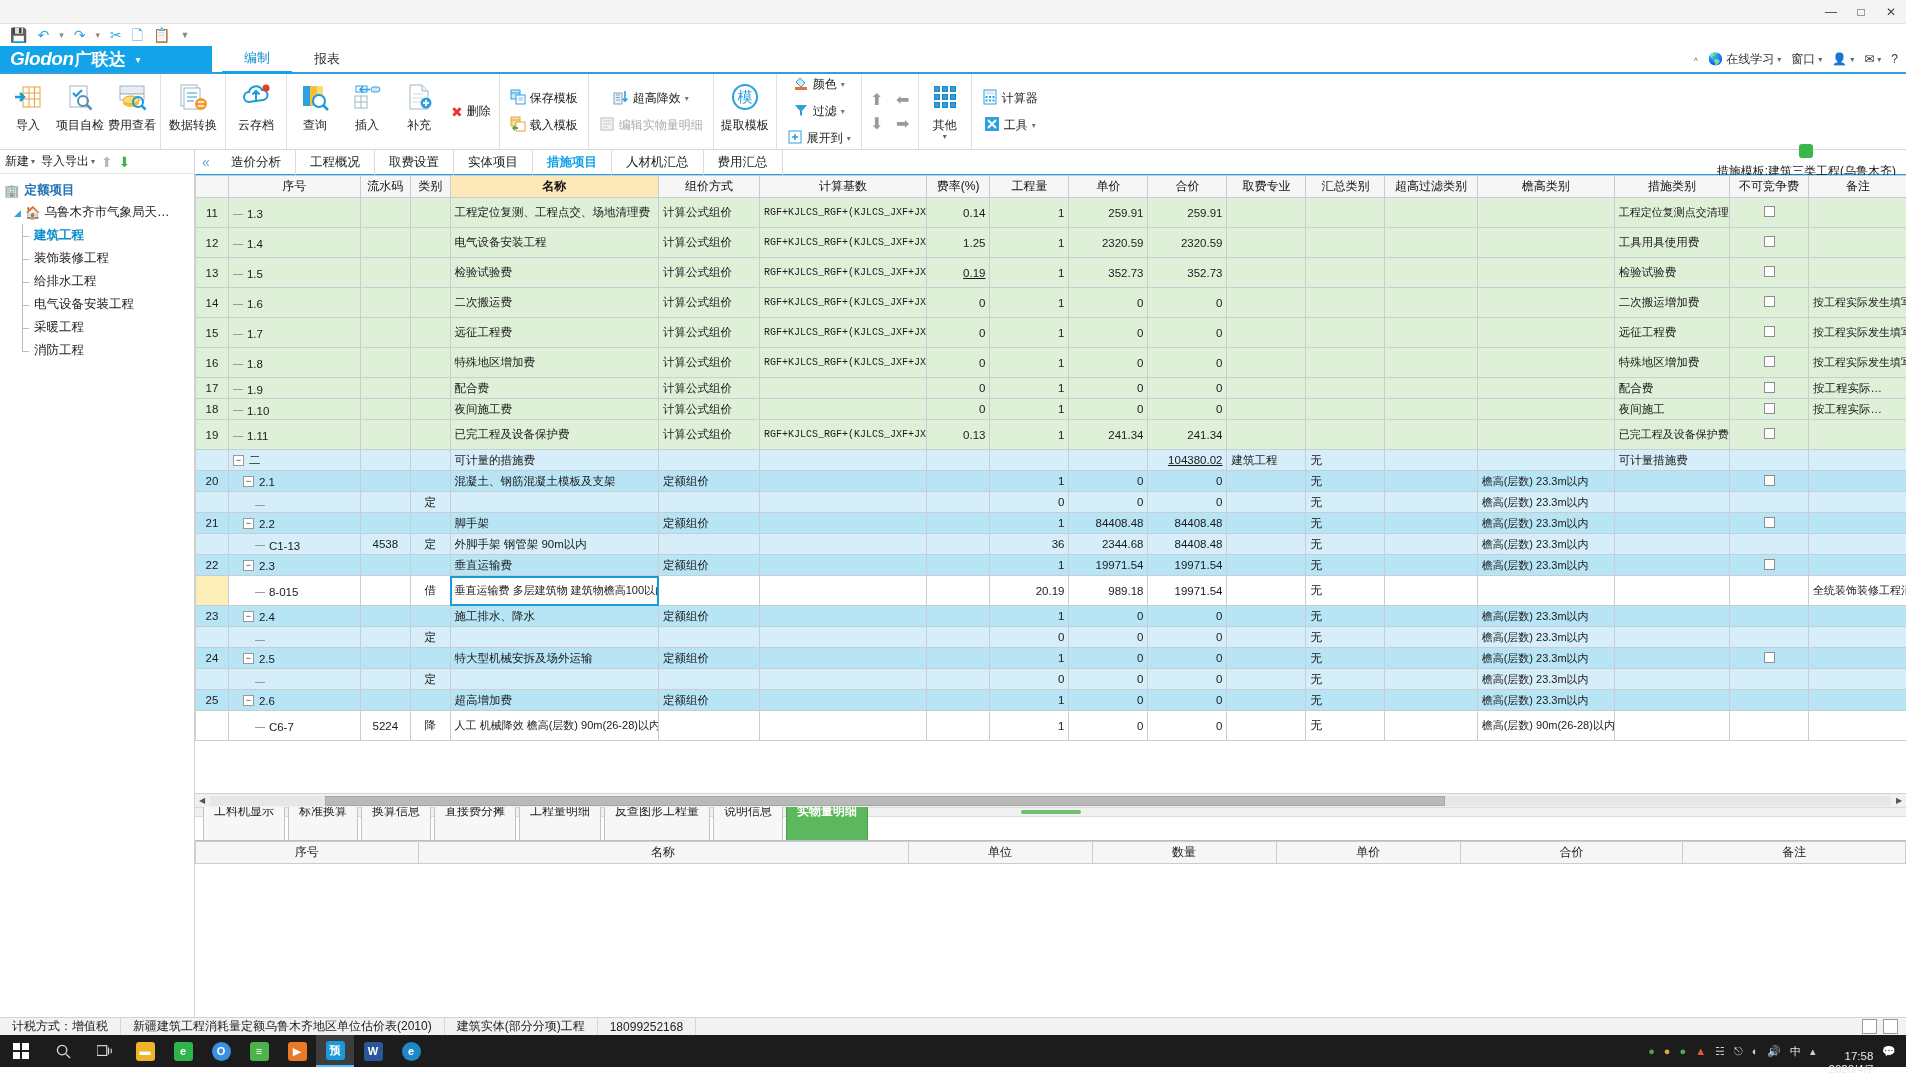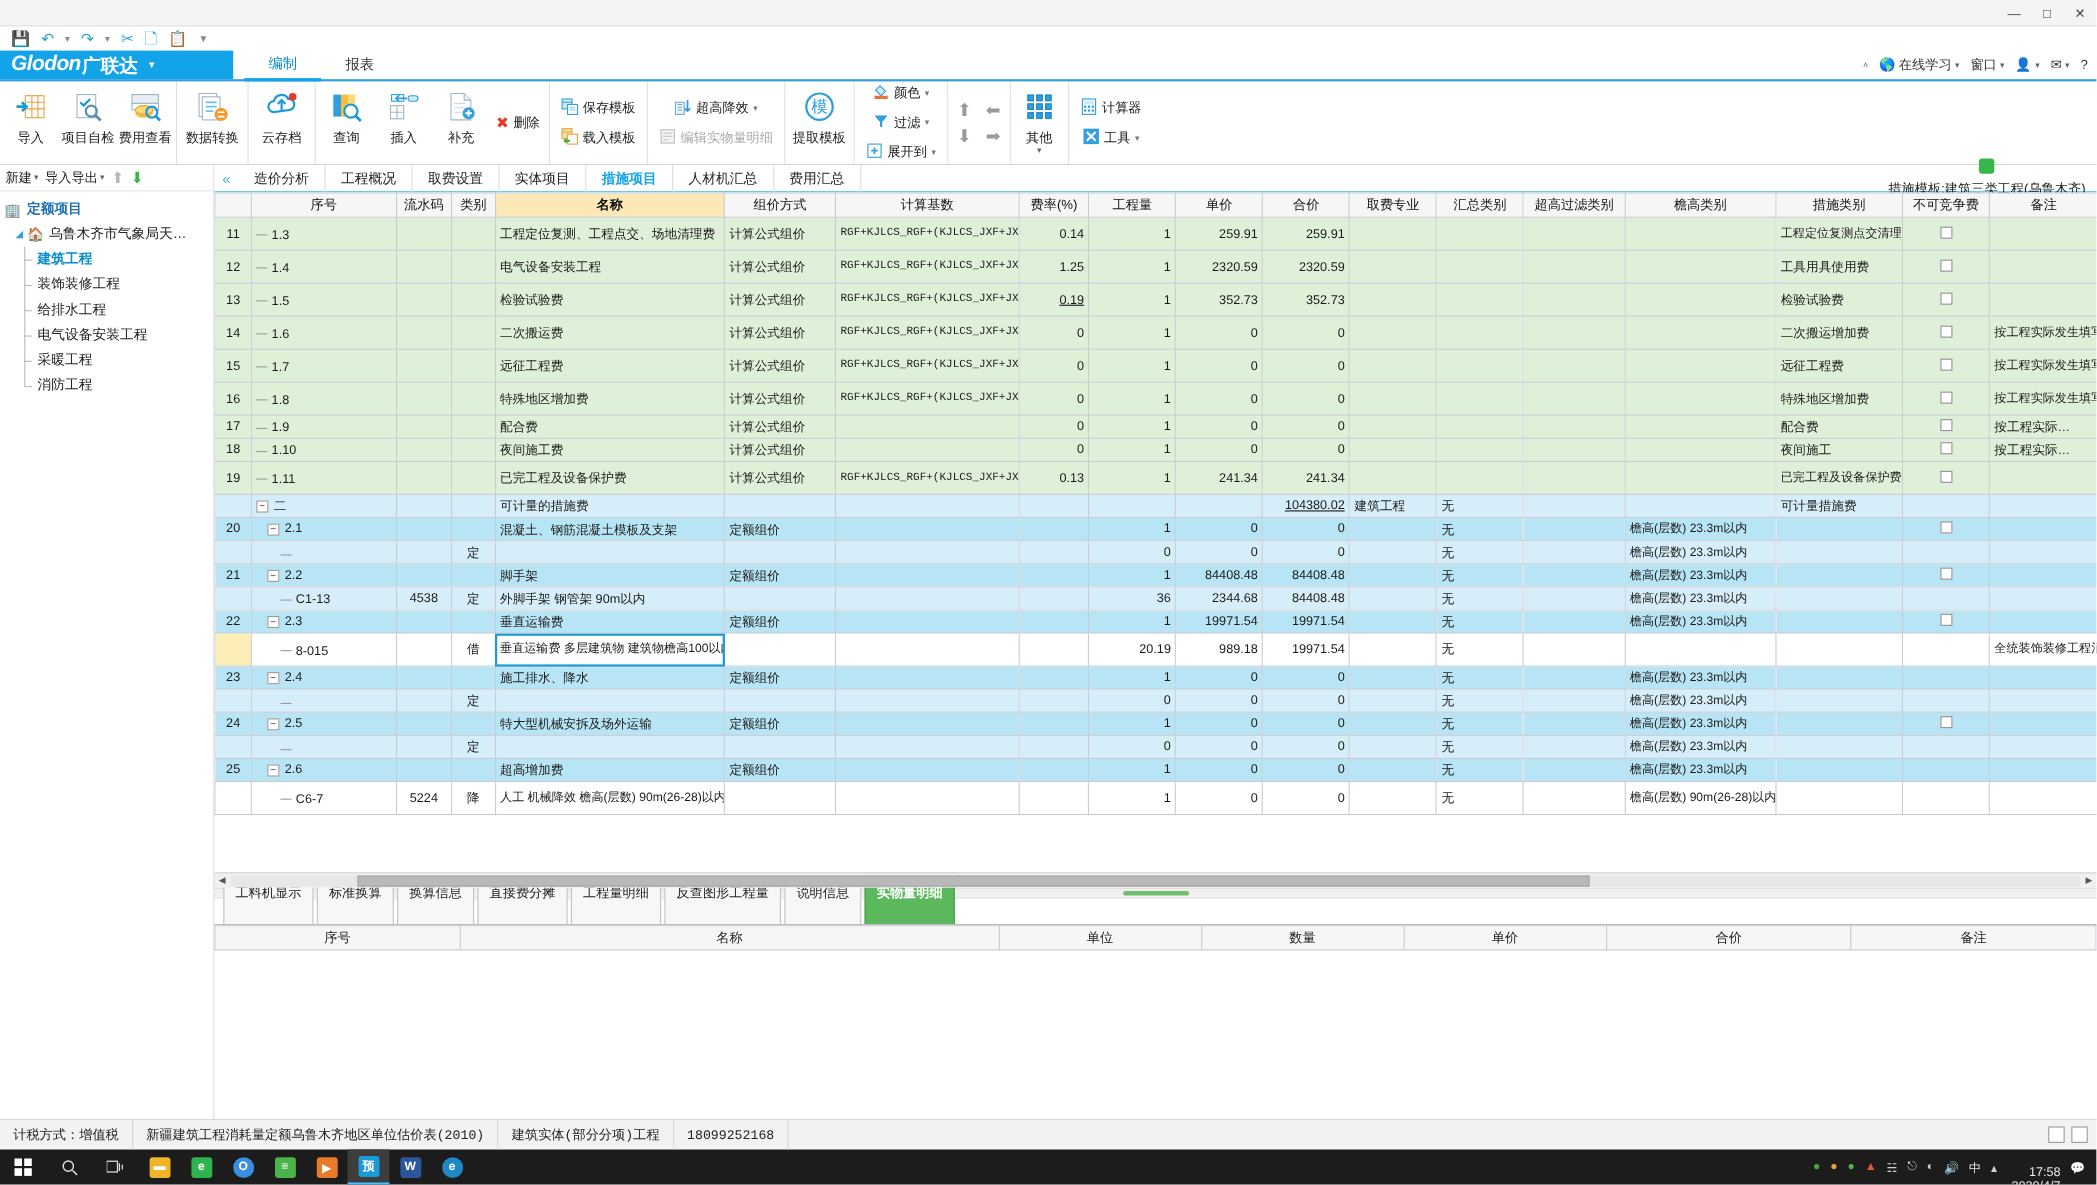--- a/index.html
+++ b/index.html
@@ -172,22 +172,22 @@
   .btabs{ height:24px; display:flex; align-items:flex-end; padding-left:8px; border-bottom:1px solid #bdbdbd;}
   .btab{ padding:20px 10px; font-size:12px; border:1px solid #c3c3c3; border-bottom:none; background:#f7f7f7;
     margin-right:3px; cursor:pointer; color:#222; }
   .btab.active{ background:#5cb85c; color:#fff; border-color:#4a9e4a; font-weight:bold; }
   table.btable{ border-collapse:collapse; font-size:12px; table-layout:fixed; }
   table.btable th{ border:1px solid #c8cdd4; background:#f6f6f6; font-weight:normal; height:22px;
     text-align:center; }
 
   
   .statusbar{
-    height:28px; background:#f2f2f2; border-top:1px solid #d3d3d3; display:flex; align-items:center;
-    font-size:12px; color:#222;font-family:Liberation Mono, monospace;
+    height:18px; background:#f2f2f2; border-top:1px solid #d3d3d3; display:flex; align-items:center;
+    font-size:12px; color:#222;
   }
   .statusbar .seg{ padding:0 12px; border-right:1px solid #d8d8d8; height:100%; display:flex; align-items:center;}
   .statusbar .seg:first-child{ border-left:none; }
   .statusbar .right{ margin-left:auto; display:flex; align-items:center; gap:6px; padding-right:8px;}
   .statusbar .sq{ width:15px;height:15px;border:1px solid #9a9a9a;background:#fff;display:inline-block;}
 
   
   .taskbar{ height:32px; background:#1c1c1c; display:flex; align-items:center; color:#e8e8e8; font-size:11px; }
   .tbtn{ width:42px; height:32px; display:flex; align-items:center; justify-content:center; cursor:pointer;}
   .tapp{ width:38px; height:32px; display:flex; align-items:center; justify-content:center; cursor:pointer;

